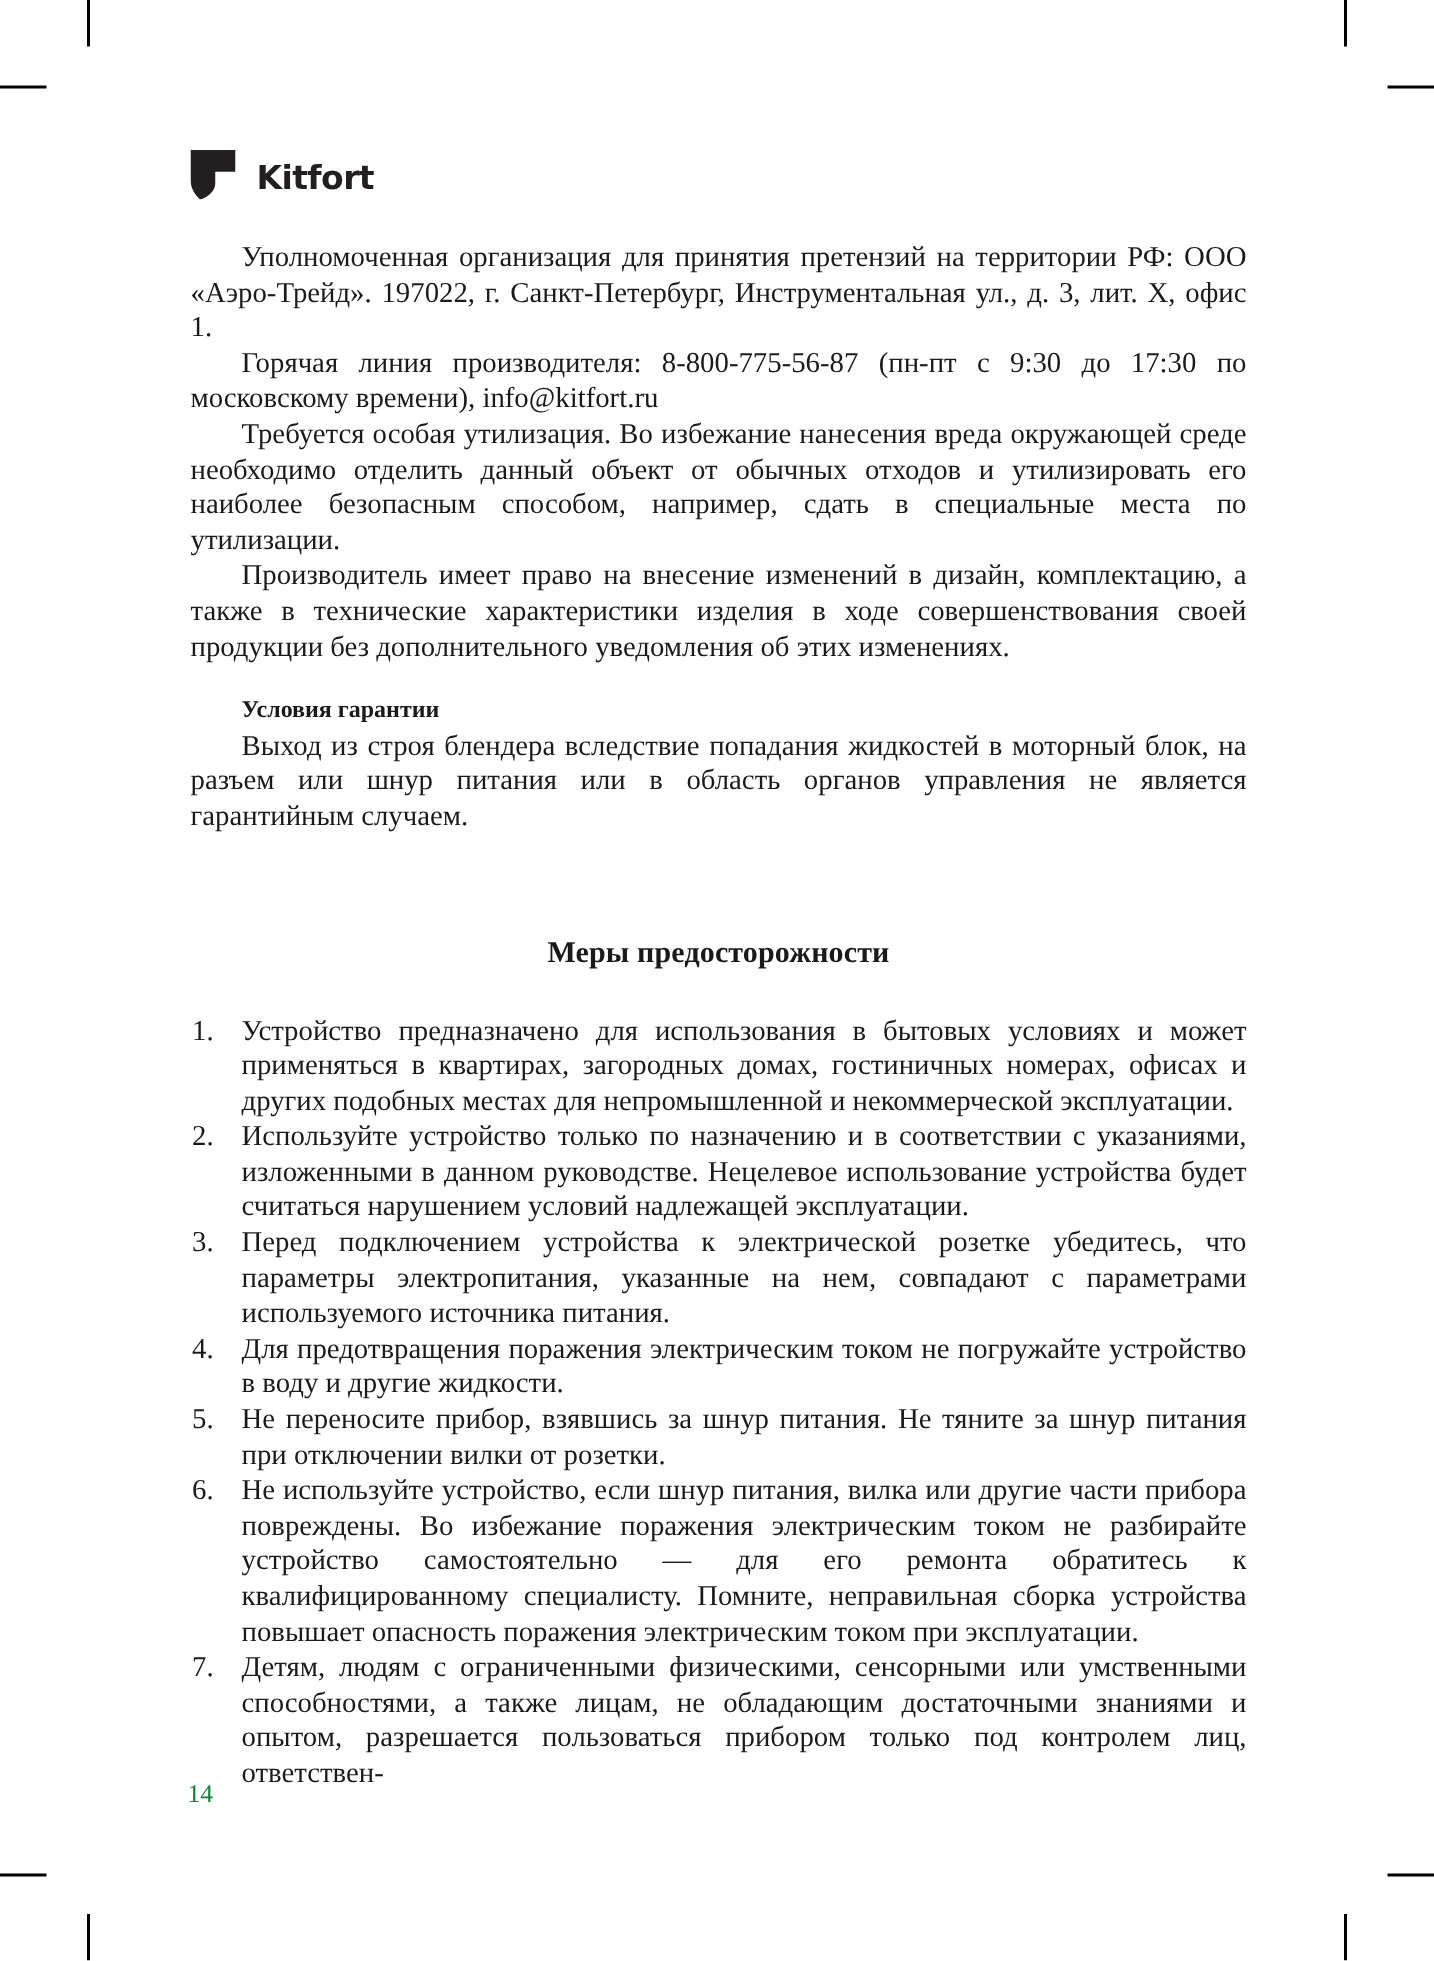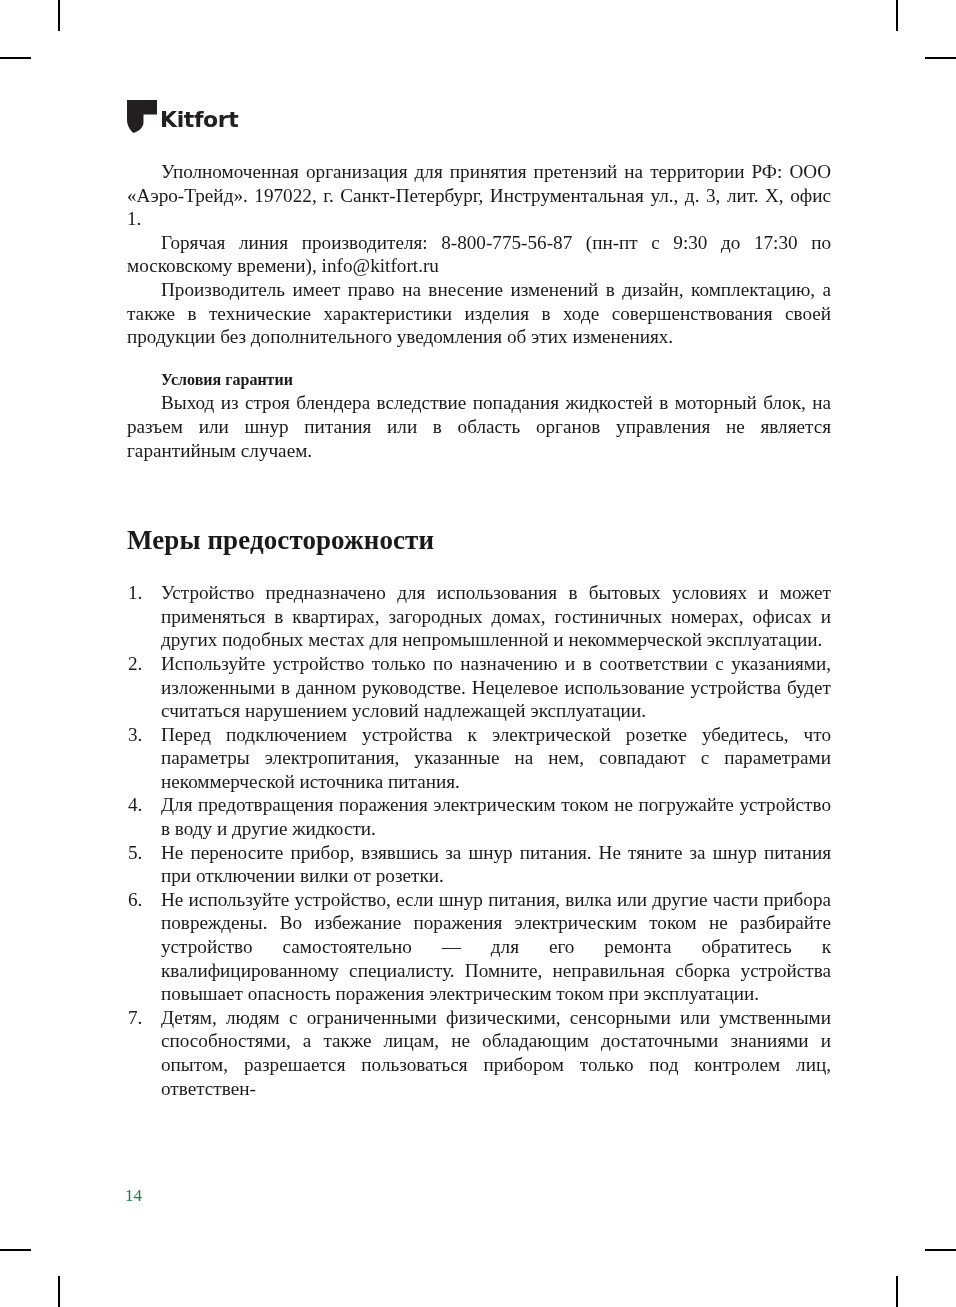--- a/index.html
+++ b/index.html
@@ -44,21 +44,21 @@
 
   
   .logo-block {
     position: relative;
     height: 56px;
     margin-bottom: 4px;
   }
   .logo-row {
     display: flex;
     align-items: flex-end;
-    gap: 3px;
+    gap: 14px;
   }
   .logo-mark {
     width: 30px;
     height: 33px;
     display: block;
     flex: 0 0 auto;
   }
   .logo-word {
     font-family: "DejaVu Sans", "Liberation Sans", sans-serif;
     font-weight: bold;
@@ -83,23 +83,24 @@
   .subhead {
     font-size: 16px;
     line-height: 23.6px;
     font-weight: bold;
     text-indent: 34px;
     margin: 0;
     padding-top: 19px;
   }
 
   .section-title {
-    font-size: 27px;
+    font-size: 20px;
     line-height: 28px;
     font-weight: bold;
+    text-align: center;
     margin: 0;
     padding-top: 64px;
     padding-bottom: 27px;
     letter-spacing: 0.1px;
   }
 
   
   ol.rules {
     list-style: none;
     margin: 0;
@@ -152,40 +153,41 @@
     <div class="logo-row">
       <svg class="logo-mark" viewBox="0 0 30 33">
         <path d="M0,0 L30,0 L30,14.5 L16.5,14.5 L16.5,22.5 C16.5,27 12,31.5 6.5,33 C2.5,29.5 0,25 0,19.5 Z" fill="#231f20"></path>
       </svg>
       <span class="logo-word">Kitfort</span>
     </div>
   </div>
 
   <p class="para">Уполномоченная организация для принятия претензий на территории РФ: ООО «Аэро-Трейд». 197022, г. Санкт-Петербург, Инструментальная ул., д. 3, лит. Х, офис 1.</p>
   <p class="para">Горячая линия производителя: 8-800-775-56-87 (пн-пт с 9:30 до 17:30 по московскому времени), info@kitfort.ru</p>
+  <p class="para">Требуется особая утилизация. Во избежание нанесения вреда окружающей среде необходимо отделить данный объект от обычных отходов и утилизировать его наиболее безопасным способом, например, сдать в специальные места по утилизации.</p>
   <p class="para">Производитель имеет право на внесение изменений в дизайн, комплектацию, а также в технические характеристики изделия в ходе совершенствования своей продукции без дополнительного уведомления об этих изменениях.</p>
 
   <p class="subhead">Условия гарантии</p>
   <p class="para">Выход из строя блендера вследствие попадания жидкостей в моторный блок, на разъем или шнур питания или в область органов управления не является гарантийным случаем.</p>
 
   <h1 class="section-title">Меры предосторожности</h1>
 
 
   <ol class="rules">
     <li>
       <span class="num">1.</span>
       <span class="txt">Устройство предназначено для использования в бытовых условиях и может применяться в квартирах, загородных домах, гостиничных номерах, офисах и других подобных местах для непромышленной и некоммерческой эксплуатации.</span>
     </li>
     <li>
       <span class="num">2.</span>
       <span class="txt">Используйте устройство только по назначению и в соответствии с указаниями, изложенными в данном руководстве. Нецелевое использование устройства будет считаться нарушением условий надлежащей эксплуатации.</span>
     </li>
     <li>
       <span class="num">3.</span>
-      <span class="txt">Перед подключением устройства к электрической розетке убедитесь, что параметры электропитания, указанные на нем, совпадают с параметрами некоммерческой источника питания.</span>
+      <span class="txt">Перед подключением устройства к электрической розетке убедитесь, что параметры электропитания, указанные на нем, совпадают с параметрами используемого источника питания.</span>
     </li>
     <li>
       <span class="num">4.</span>
       <span class="txt">Для предотвращения поражения электрическим током не погружайте устройство в воду и другие жидкости.</span>
     </li>
     <li>
       <span class="num">5.</span>
       <span class="txt">Не переносите прибор, взявшись за шнур питания. Не тяните за шнур питания при отключении вилки от розетки.</span>
     </li>
     <li>

